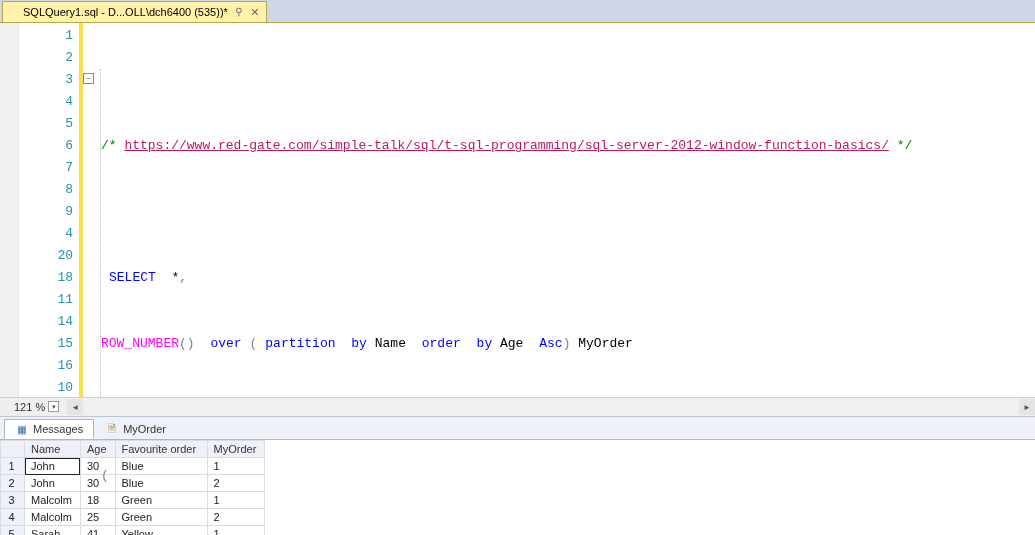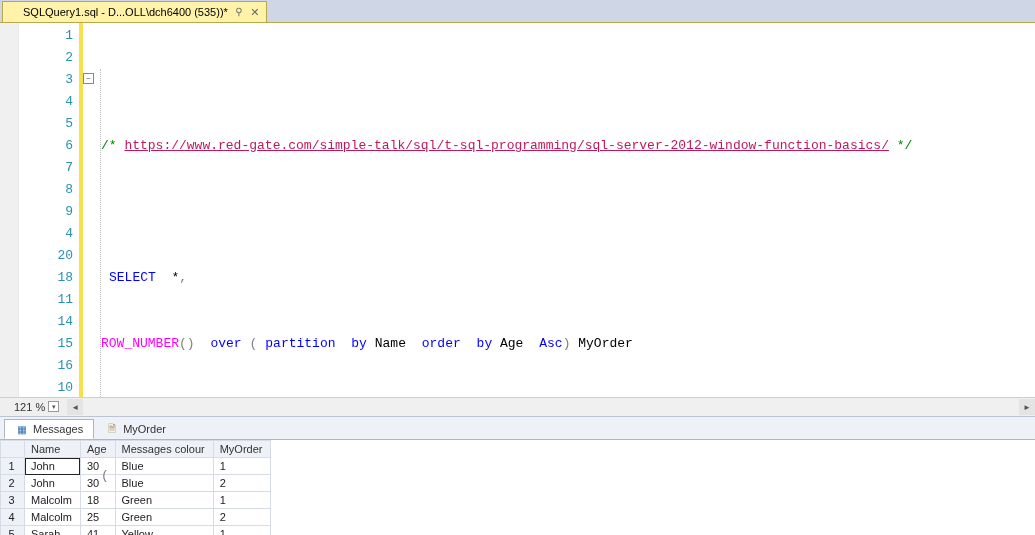--- a/index.html
+++ b/index.html
@@ -363,21 +363,21 @@
   </div>
 </div>
 
 <div class="grid-wrap">
   <table class="grid">
     <thead>
       <tr>
         <th class="corner"></th>
         <th class="col-name">Name</th>
         <th class="col-age">Age</th>
-        <th class="col-fav">Messages colour</th>
+        <th class="col-fav">Favourite order</th>
         <th class="col-ord">MyOrder</th>
       </tr>
     </thead>
     <tbody>
       <tr>
         <td class="rowh">1</td>
         <td class="cell-sel">John</td>
         <td>30</td>
         <td>Blue</td>
         <td>1</td>

